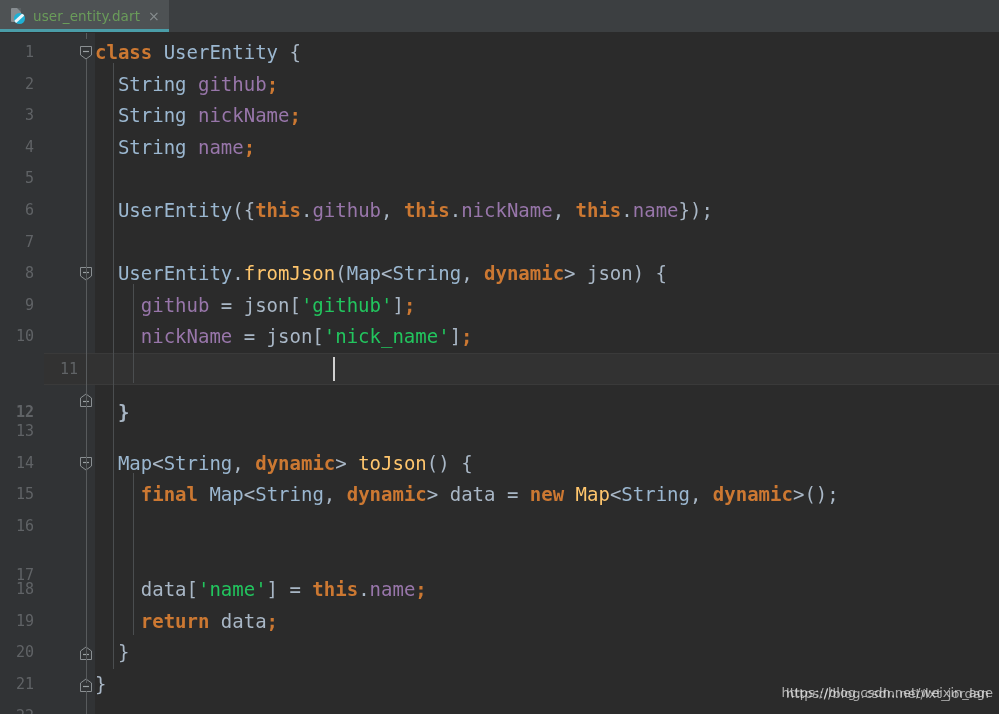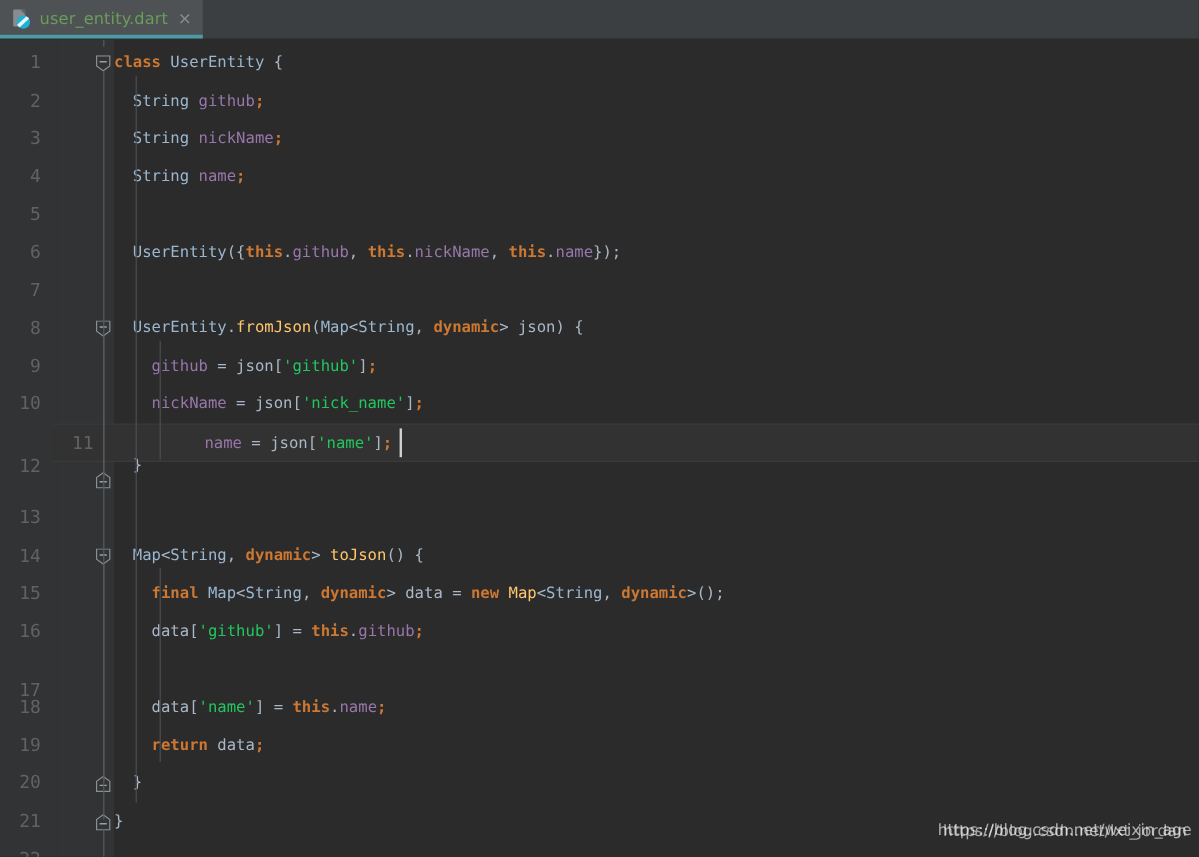--- a/index.html
+++ b/index.html
@@ -137,21 +137,21 @@
     font-family: "DejaVu Sans Mono", monospace;
     font-size: 15px;
     color: #606366;
     line-height: 31.6px;
   }
   .codetext {
     position: absolute;
     left: 95px;
     white-space: pre;
     font-family: "DejaVu Sans Mono", monospace;
-    font-size: 13px;
+    font-size: 19px;
     line-height: 31.6px;
     letter-spacing: 0px;
     color: #a9b7c6;
   }
 
   
   .kw   { color: #cc7832; font-weight: bold; }
   .type { color: #9bb7d0; }
   .fld  { color: #9876aa; }
   .str  { color: #22c55e; }
@@ -266,41 +266,39 @@
       <div class="row" style="top: 256.8px;">
         <div class="lineno">9</div>
         <div class="codetext"><span class="pln">    </span><span class="fld">github</span><span class="pln"> = json[</span><span class="str">'github'</span><span class="pln">]</span><span class="kw">;</span></div>
       </div>
       <div class="row" style="top: 288.4px;">
         <div class="lineno">10</div>
         <div class="codetext"><span class="pln">    </span><span class="fld">nickName</span><span class="pln"> = json[</span><span class="str">'nick_name'</span><span class="pln">]</span><span class="kw">;</span></div>
       </div>
       <div class="row current" style="top: 320px; margin-left: 44px;">
         <div class="lineno">11</div>
-        <div class="codetext"><span class="pln">    </span><span class="fld">name</span><span class="pln"> = json[</span><span class="str">'name'</span><span class="pln">]</span><span class="kw">;</span></div>
-      </div>
-      <div class="row" style="top: 340px;">
+      </div>
+      <div class="row" style="top: 364px; font-weight: bold;">
         <div class="lineno">12</div>
         <div class="codetext"><span class="pln">  }</span></div>
       </div>
       <div class="row" style="top: 383.2px;">
         <div class="lineno">13</div>
         <div class="codetext"></div>
       </div>
       <div class="row" style="top: 414.8px;">
         <div class="lineno">14</div>
         <div class="codetext"><span class="pln">  </span><span class="type">Map</span><span class="pln">&lt;</span><span class="type">String</span><span class="pln">, </span><span class="kw">dynamic</span><span class="pln">&gt; </span><span class="fn">toJson</span><span class="pln">() {</span></div>
       </div>
       <div class="row" style="top: 446.4px;">
         <div class="lineno">15</div>
         <div class="codetext"><span class="pln">    </span><span class="kw">final</span><span class="pln"> </span><span class="type">Map</span><span class="pln">&lt;</span><span class="type">String</span><span class="pln">, </span><span class="kw">dynamic</span><span class="pln">&gt; data = </span><span class="kw">new</span><span class="pln"> </span><span class="fn">Map</span><span class="pln">&lt;</span><span class="type">String</span><span class="pln">, </span><span class="kw">dynamic</span><span class="pln">&gt;();</span></div>
       </div>
       <div class="row" style="top: 478px;">
         <div class="lineno">16</div>
-        <div class="codetext"><span class="pln">    data[</span><span class="str">'github'</span><span class="pln">] = </span><span class="kw">this</span><span class="pln">.</span><span class="fld">github</span><span class="kw">;</span></div>
       </div>
       <div class="row" style="top: 527px;">
         <div class="lineno">17</div>
       </div>
       <div class="row" style="top: 541.2px;">
         <div class="lineno">18</div>
         <div class="codetext"><span class="pln">    data[</span><span class="str">'name'</span><span class="pln">] = </span><span class="kw">this</span><span class="pln">.</span><span class="fld">name</span><span class="kw">;</span></div>
       </div>
       <div class="row" style="top: 572.8px;">
         <div class="lineno">19</div>

